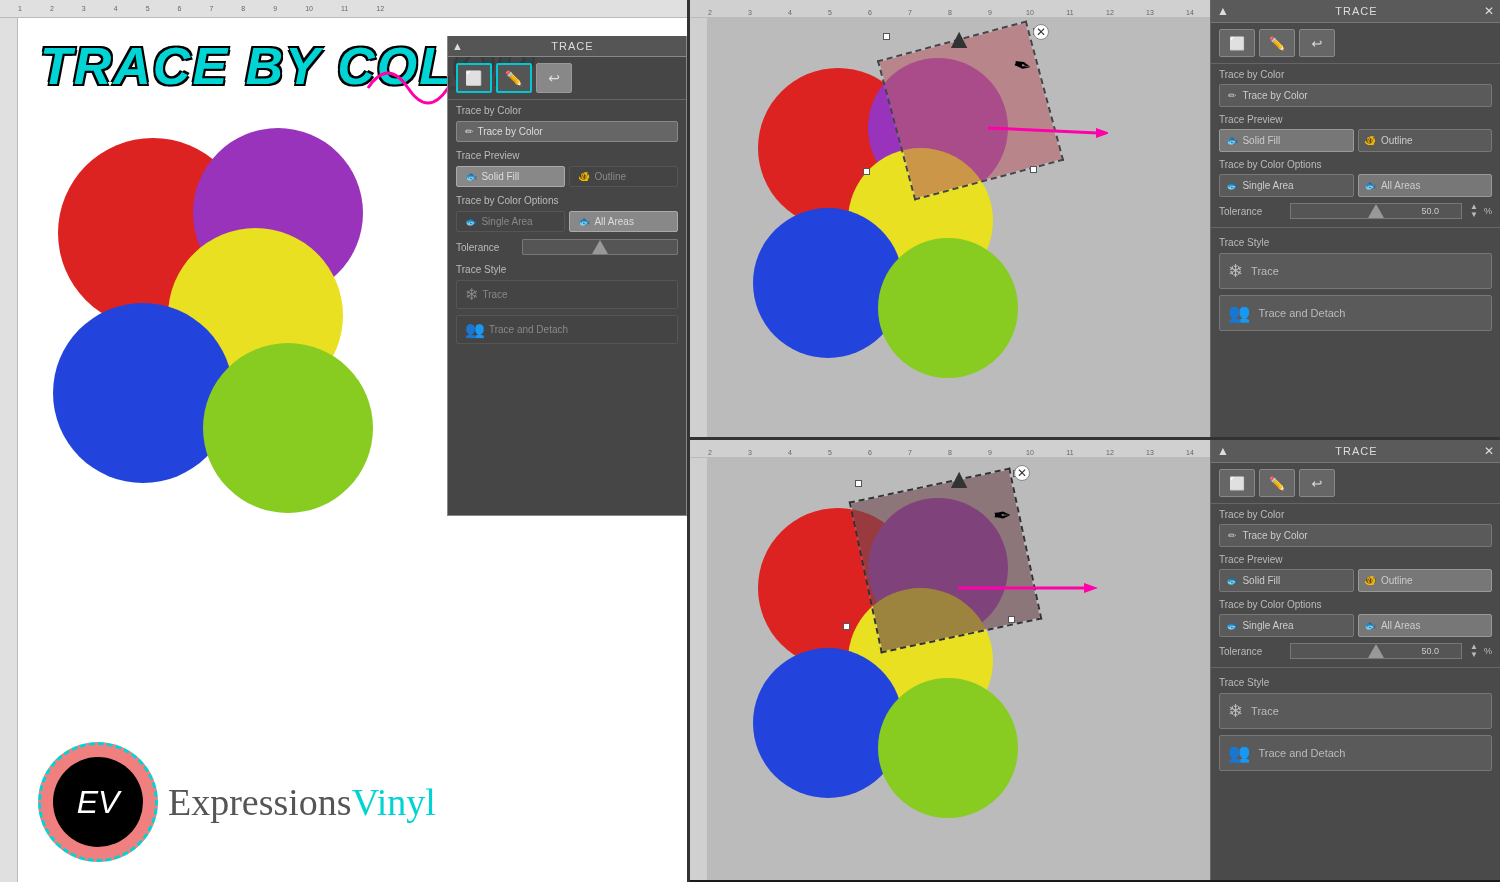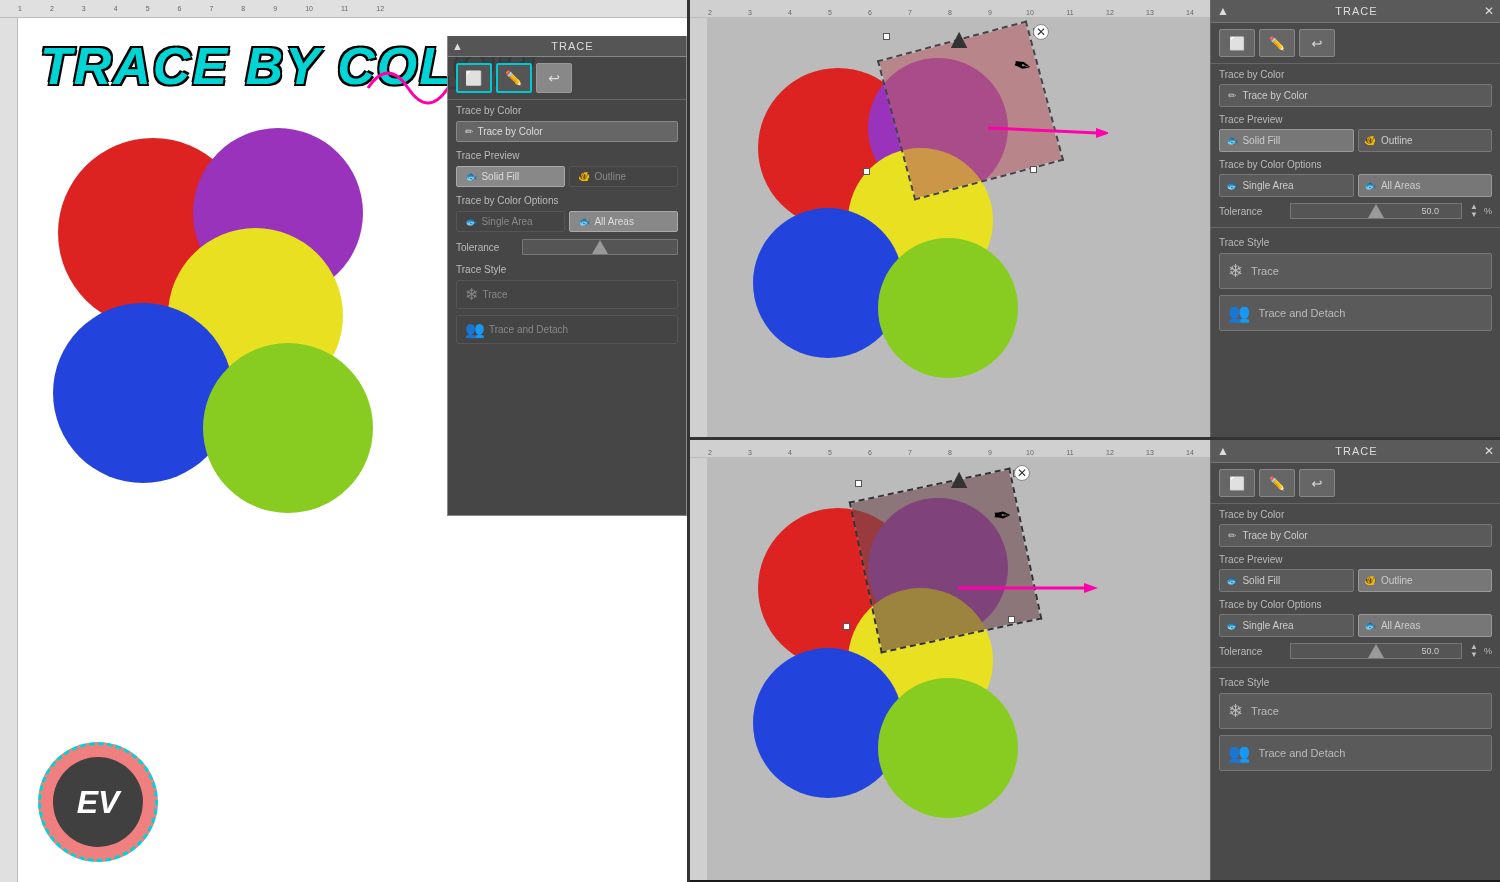--- a/index.html
+++ b/index.html
@@ -121,27 +121,27 @@
       background: #f08080;
       display: flex;
       align-items: center;
       justify-content: center;
       position: relative;
     }
     .logo-badge-inner {
       width: 90px;
       height: 90px;
       border-radius: 50%;
-      background: #404040;
+      background: #000000;
       display: flex;
       align-items: center;
       justify-content: center;
       color: white;
       font-size: 32px;
-      font-weight: bold;
+      font-weight: normal;
       font-style: italic;
     }
 
     .logo-text {
       font-size: 38px;
       font-family: 'Georgia', cursive;
       color: #555;
     }
     .logo-text .vinyl {
       color: #00d4d4;
@@ -614,20 +614,23 @@
         <div class="circle" style="width:175px;height:175px;background:#e8e020;left:120px;top:110px;"></div>
 
         <div class="circle" style="width:180px;height:180px;background:#2244dd;left:5px;top:185px;"></div>
 
         <div class="circle" style="width:170px;height:170px;background:#88cc22;left:155px;top:225px;"></div>
       </div>
 
       <div class="logo-area">
         <div class="logo-badge">
           <div class="logo-badge-inner">EV</div>
+        </div>
+        <div class="logo-text">
+          <span>Expressions</span><span class="vinyl">Vinyl</span>
         </div>
       </div>
 
       <div class="trace-panel-left">
         <div class="trace-panel-header">
           <span>▲</span>
           <span class="panel-title">TRACE</span>
         </div>
 
         <div class="panel-icons-row">

